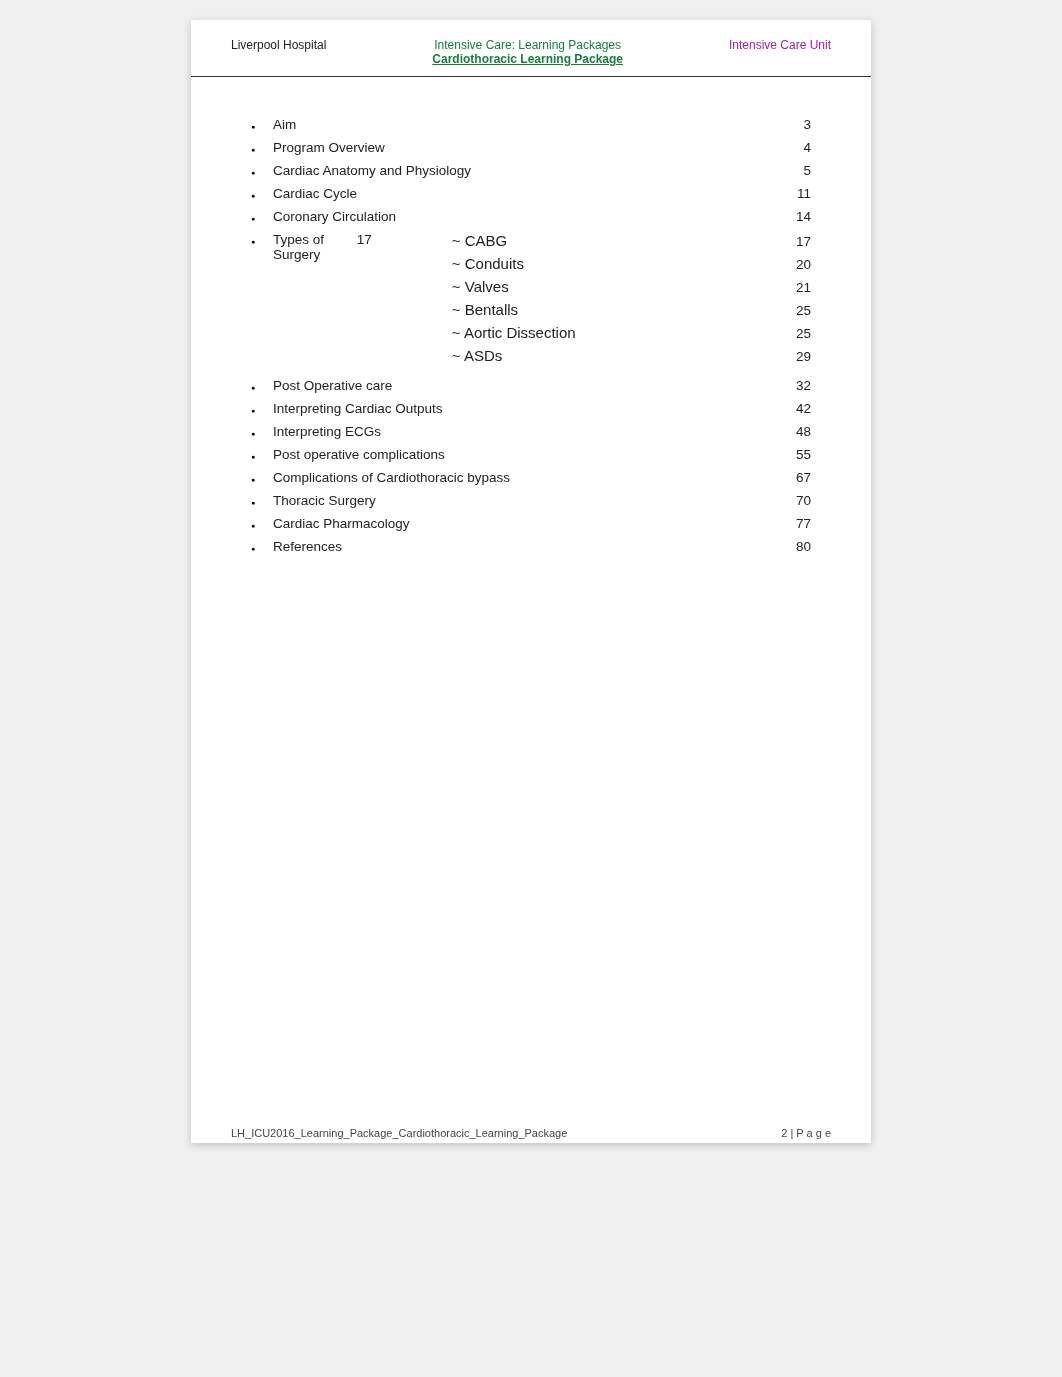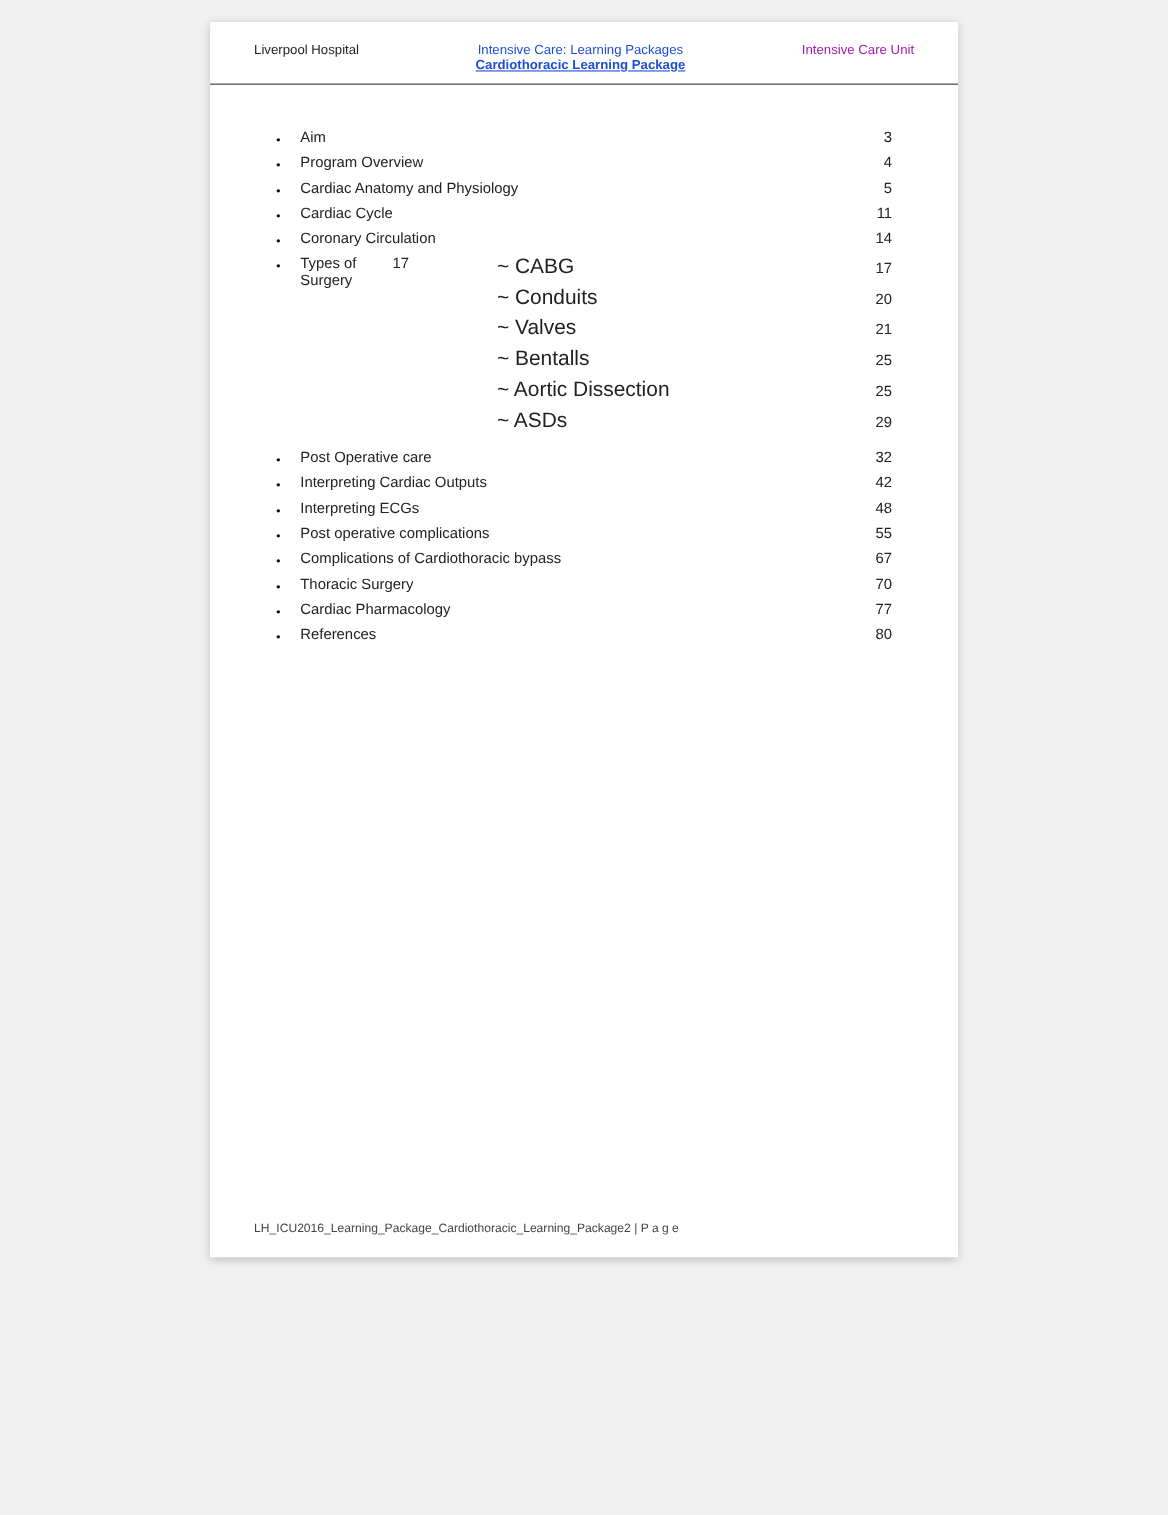--- a/index.html
+++ b/index.html
@@ -31,21 +31,21 @@
     }
 
     .header-left {
       font-size: 12px;
       color: #222;
     }
 
     .header-center {
       text-align: center;
       font-size: 12px;
-      color: #1d4ed8;
+      color: #15803d;
     }
 
     .header-center .bold {
       font-weight: bold;
       text-decoration: underline;
     }
 
     .header-right {
       font-size: 12px;
       color: #a21caf;
@@ -108,37 +108,38 @@
 
     .sub-item {
       display: flex;
       align-items: baseline;
       margin-bottom: 6px;
       padding-left: 80px;
     }
 
     .sub-item-text {
       flex: 1;
-      font-size: 19px;
+      font-size: 15px;
       color: #222;
     }
 
     .sub-item-page {
       min-width: 30px;
       text-align: right;
       font-size: 13.5px;
       color: #222;
     }
 
     .footer {
       position: absolute;
-      bottom: 20px;
+      bottom: 4px;
       left: 0;
       right: 0;
       display: flex;
+      justify-content: space-between;
       padding: 0 40px;
       font-size: 11px;
       color: #444;
     }
 
     .footer-left {}
     .footer-right {}
   </style>
 </head>
 <body>

